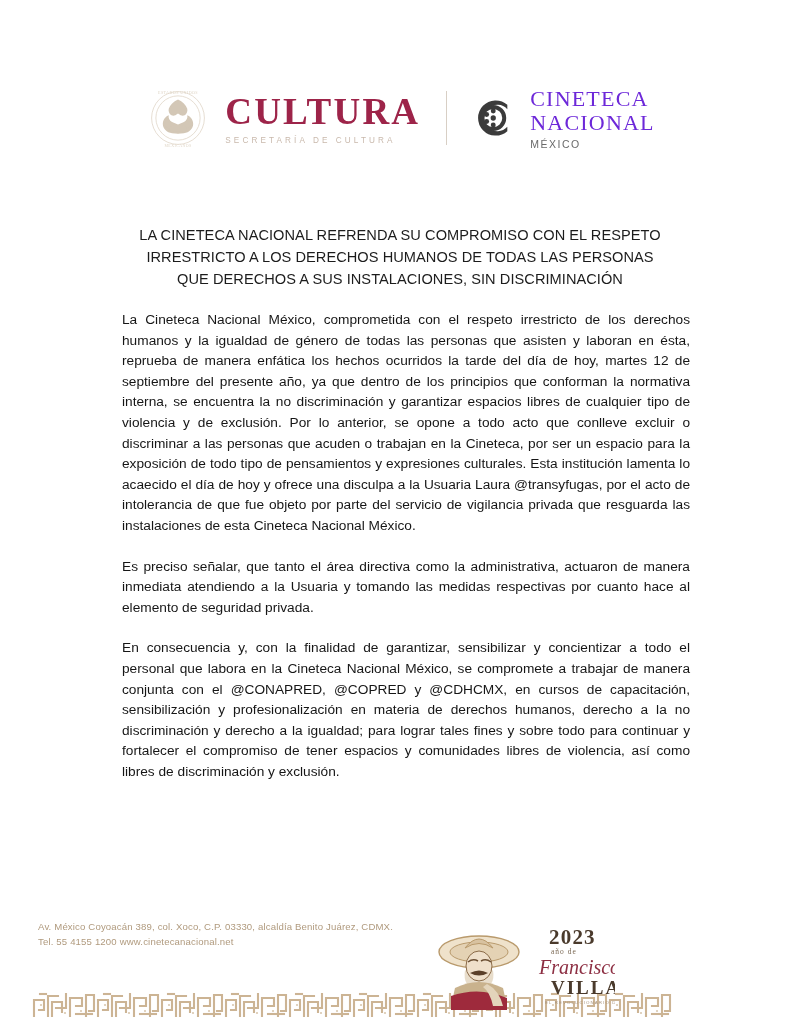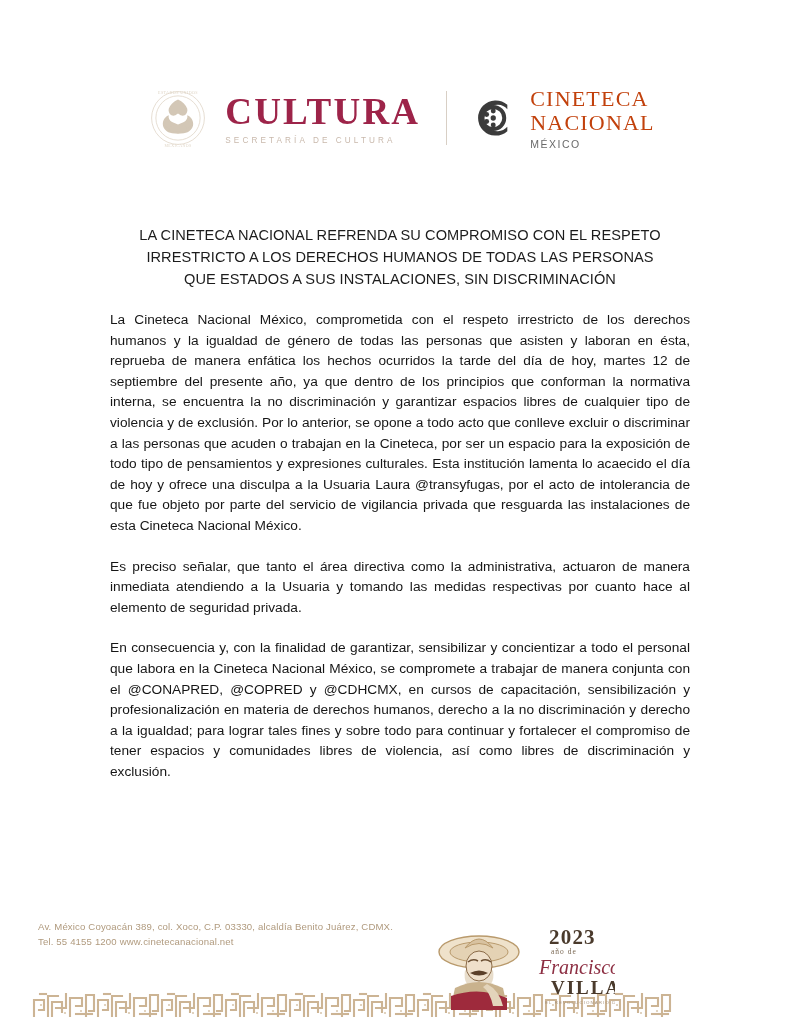--- a/index.html
+++ b/index.html
@@ -83,21 +83,21 @@
   }
   .cineteca-text {
     display: flex;
     flex-direction: column;
     line-height: 1;
   }
   .cineteca-l1, .cineteca-l2 {
     font-family: "Liberation Serif", serif;
     font-size: 22px;
     letter-spacing: 1.2px;
-    color: #c2410c;
+    color: #6d28d9;
     line-height: 1.08;
   }
   .cineteca-l3 {
     font-family: Liberation Sans, sans-serif;
     font-size: 10.5px;
     letter-spacing: 1.5px;
     color: #6a6a6a;
     margin-top: 4px;
   }
 
@@ -119,21 +119,21 @@
     position: absolute;
     top: 310px;
     left: 110px;
     width: 580px;
   }
   .para {
     text-align: justify;
     font-size: 13.7px;
     line-height: 20.6px;
     color: #161616;
-    margin: 0 0 20px 0;
+    margin: 0 0 20px 12px;
   }
   .para:last-child { margin-bottom: 0; }
 
   
   .footer {
     position: absolute;
     left: 0;
     bottom: 0;
     width: 643px;
     height: 130px;
@@ -209,21 +209,21 @@
         <div class="cineteca-l1">CINETECA</div>
         <div class="cineteca-l2">NACIONAL</div>
         <div class="cineteca-l3">MÉXICO</div>
       </div>
     </div>
   </div>
 
   <div class="doc-title">
     <div>LA CINETECA NACIONAL REFRENDA SU COMPROMISO CON EL RESPETO</div>
     <div>IRRESTRICTO A LOS DERECHOS HUMANOS DE TODAS LAS PERSONAS</div>
-    <div>QUE ESTADOS A SUS INSTALACIONES, SIN DISCRIMINACIÓN</div>
+    <div>QUE DERECHOS A SUS INSTALACIONES, SIN DISCRIMINACIÓN</div>
   </div>
 
   <div class="body-copy">
     <p class="para">La Cineteca Nacional México, comprometida con el respeto irrestricto de los derechos humanos y la igualdad de género de todas las personas que asisten y laboran en ésta, reprueba de manera enfática los hechos ocurridos la tarde del día de hoy, martes 12 de septiembre del presente año, ya que dentro de los principios que conforman la normativa interna, se encuentra la no discriminación y garantizar espacios libres de cualquier tipo de violencia y de exclusión. Por lo anterior, se opone a todo acto que conlleve excluir o discriminar a las personas que acuden o trabajan en la Cineteca, por ser un espacio para la exposición de todo tipo de pensamientos y expresiones culturales. Esta institución lamenta lo acaecido el día de hoy y ofrece una disculpa a la Usuaria Laura @transyfugas, por el acto de intolerancia de que fue objeto por parte del servicio de vigilancia privada que resguarda las instalaciones de esta Cineteca Nacional México.</p>
     <p class="para">Es preciso señalar, que tanto el área directiva como la administrativa, actuaron de manera inmediata atendiendo a la Usuaria y tomando las medidas respectivas por cuanto hace al elemento de seguridad privada.</p>
     <p class="para">En consecuencia y, con la finalidad de garantizar, sensibilizar y concientizar a todo el personal que labora en la Cineteca Nacional México, se compromete a trabajar de manera conjunta con el @CONAPRED, @COPRED y @CDHCMX, en cursos de capacitación, sensibilización y profesionalización en materia de derechos humanos, derecho a la no discriminación y derecho a la igualdad; para lograr tales fines y sobre todo para continuar y fortalecer el compromiso de tener espacios y comunidades libres de violencia, así como libres de discriminación y exclusión.</p>
   </div>
 
   <div class="footer">
 

